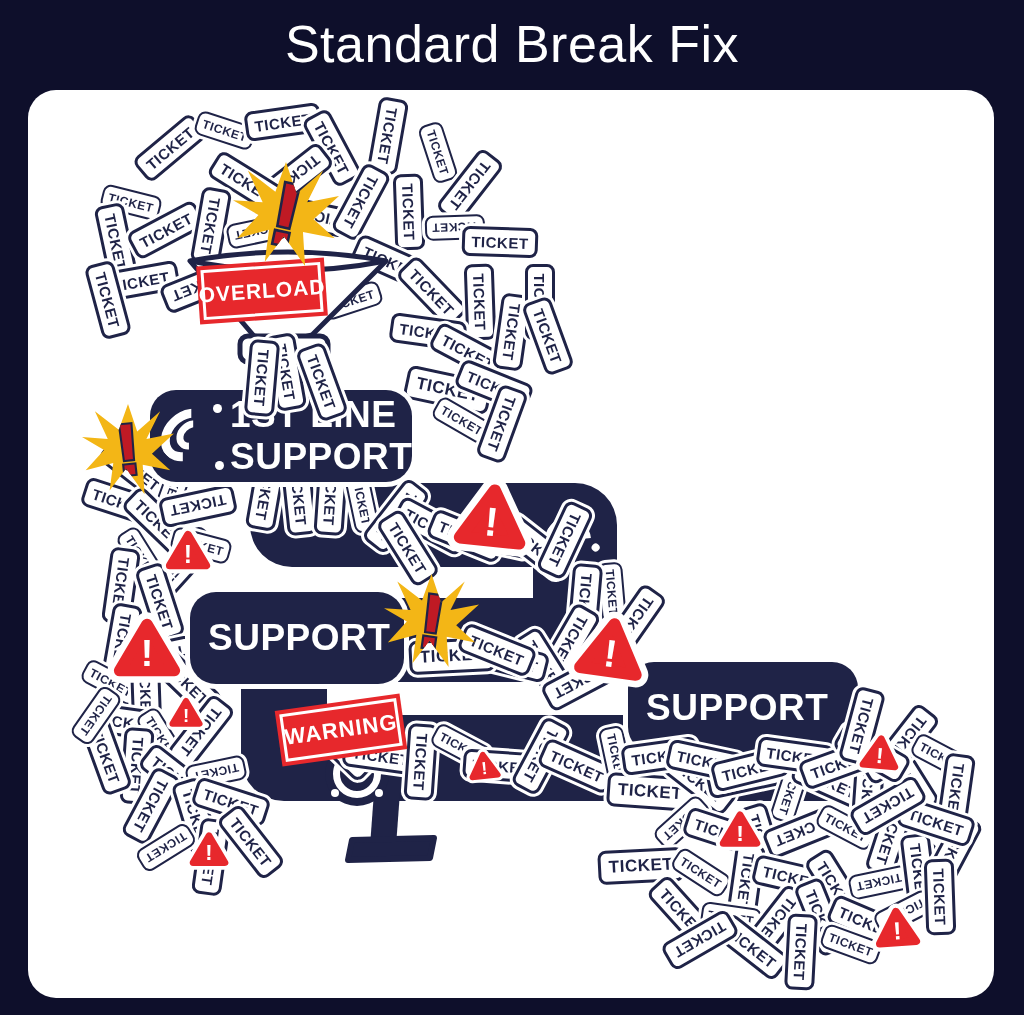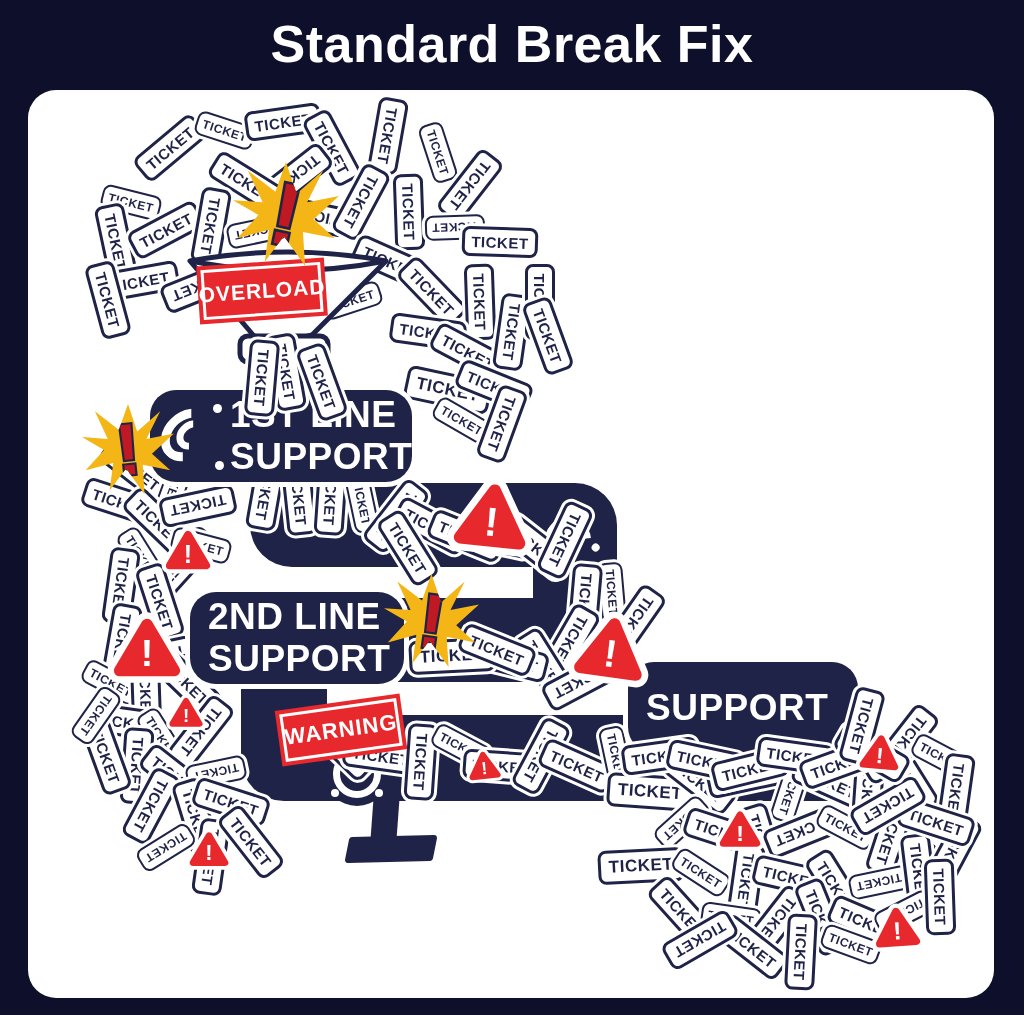--- a/index.html
+++ b/index.html
@@ -3,21 +3,21 @@
 <meta charset="utf-8">
 <style>
   :root{
     --bg:#0e0f2b; --card:#ffffff; --ink:#1f2347;
     --red:#e7282c; --deep-red:#bf1a24; --yellow:#f3b616;
   }
   *{box-sizing:border-box;margin:0;padding:0}
   body{font-family:"Liberation Sans",sans-serif;background:var(--bg)}
   .page{position:relative;width:1024px;height:1015px;background:var(--bg);overflow:hidden}
   .title{position:absolute;top:14px;left:0;width:1024px;text-align:center;
-    color:#fff;font-size:52px;font-weight:700;letter-spacing:.5px}
+    color:#fff;font-size:52px;font-weight:400;letter-spacing:.5px}
   .card{position:absolute;left:28px;top:90px;width:966px;height:908px;
     background:var(--card);border-radius:28px}
   .scene{position:absolute;left:0;top:0;width:1024px;height:1015px}
   .scene svg.pipes{position:absolute;left:0;top:0;z-index:1}
   .scene svg.funnel{position:absolute;left:0;top:0;z-index:4}
 
   .ticket{position:absolute;z-index:3;display:flex;align-items:center;justify-content:center;
     width:76px;height:30px;background:#fff;border:3px solid var(--ink);border-radius:8px;
     color:var(--ink);font-weight:800;font-size:15px;letter-spacing:.5px;
     box-shadow:0 0 0 3px #fff;white-space:nowrap;overflow:hidden}
@@ -253,21 +253,20 @@
           <i class="d1"></i>
           <i class="d2"></i>
         </div>
       <div class="stage-text">
         <span>1ST LINE</span>
         <span>SUPPORT</span>
       </div>
     </div>
     <div class="stage" style="left:190px;top:592px;width:214px;height:92px;padding-left:18px">
       <div class="stage-text">
-        <span>2ND LINE</span>
         <span>SUPPORT</span>
       </div>
     </div>
     <div class="stage" style="left:628px;top:662px;width:230px;height:91px;padding-left:18px">
       <div class="stage-text">
         <span>SUPPORT</span>
       </div>
     </div>
 
     <div class="stamp overload">OVERLOAD</div>

